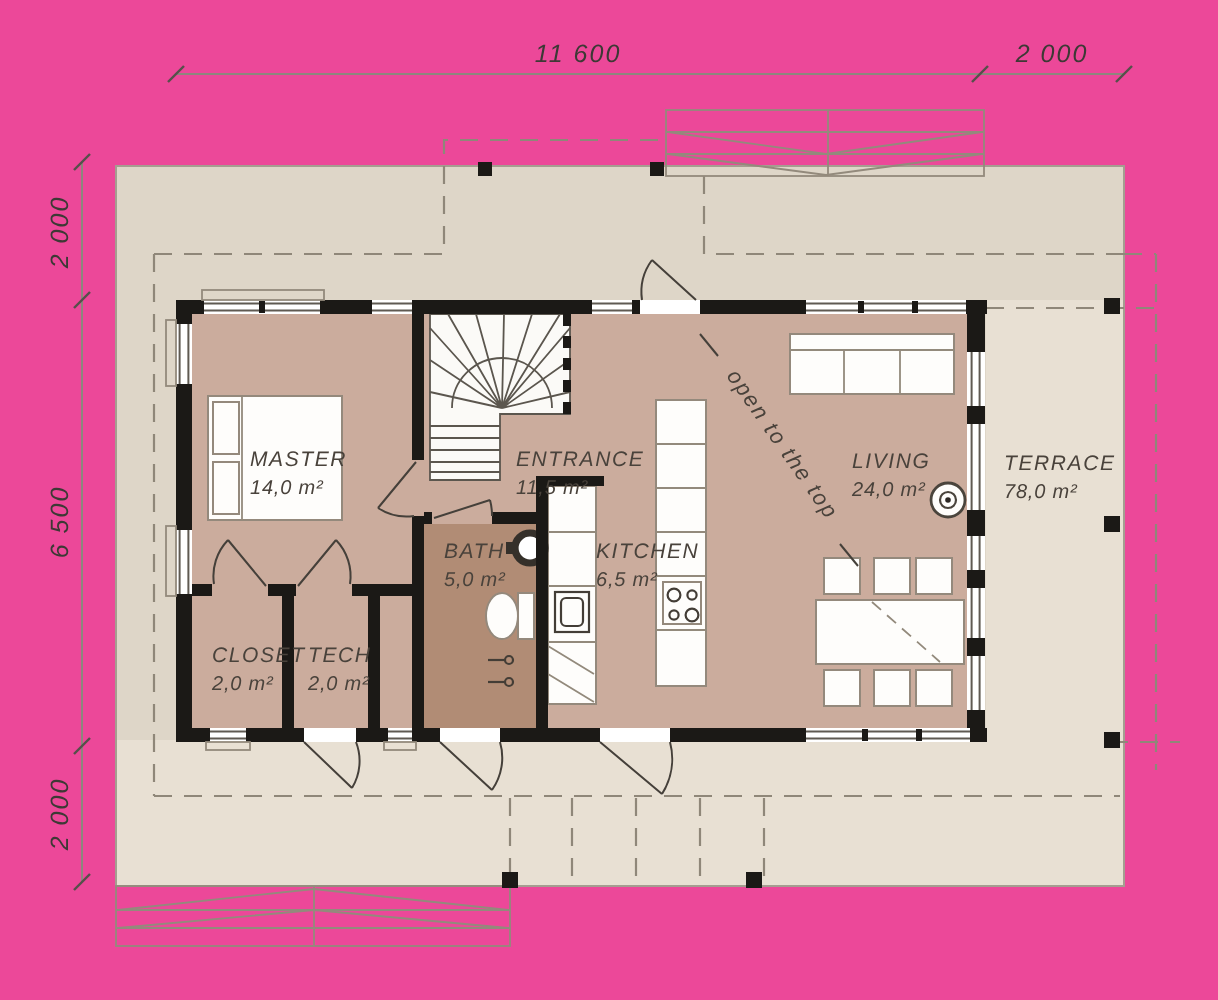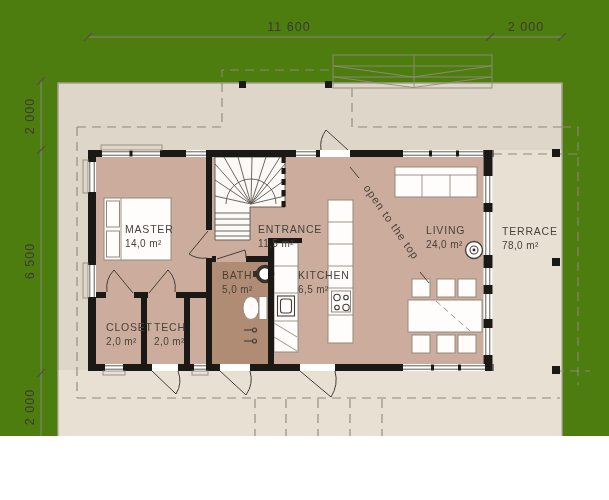--- a/index.html
+++ b/index.html
@@ -1,16 +1,16 @@
 <!DOCTYPE html>
 <html><head>
 <meta charset="utf-8">
 <style>
   html,body{margin:0;padding:0;background:#ffffff;}
-  .stage{position:relative;width:609px;height:436px;background:#4d7c0f;overflow:hidden;}
+  .stage{position:relative;width:609px;height:500px;background:#ec4899;overflow:hidden;font-style:italic;}
   svg{display:block;}
   .t{font-family:"Liberation Sans","DejaVu Sans",sans-serif;fill:#49423b;}
   .room-name{font-size:10.5px;letter-spacing:0.8px;}
   .room-area{font-size:10px;letter-spacing:0.4px;}
   .dim{font-family:"Liberation Sans","DejaVu Sans",sans-serif;font-size:12.5px;fill:#3d3935;letter-spacing:1px;}
   .annot{font-family:"Liberation Sans","DejaVu Sans",sans-serif;font-size:11px;fill:#49423b;letter-spacing:1px;}
   .thin{stroke:#938a7c;stroke-width:0.9;fill:none;}
   .furn{fill:#fefdfb;stroke:#94897c;stroke-width:1;}
   .wall{fill:#1b1916;}
   .winline{stroke:#5f5a52;stroke-width:1;fill:none;}

